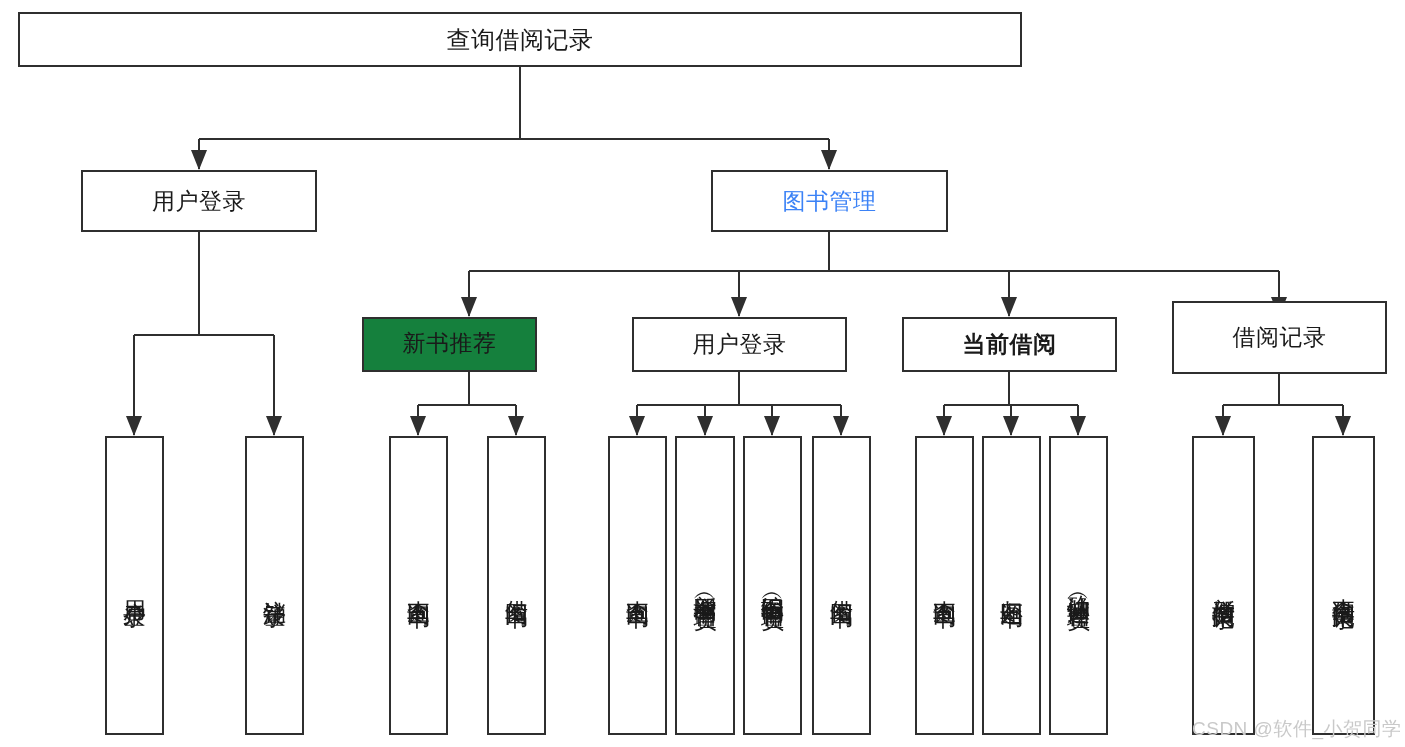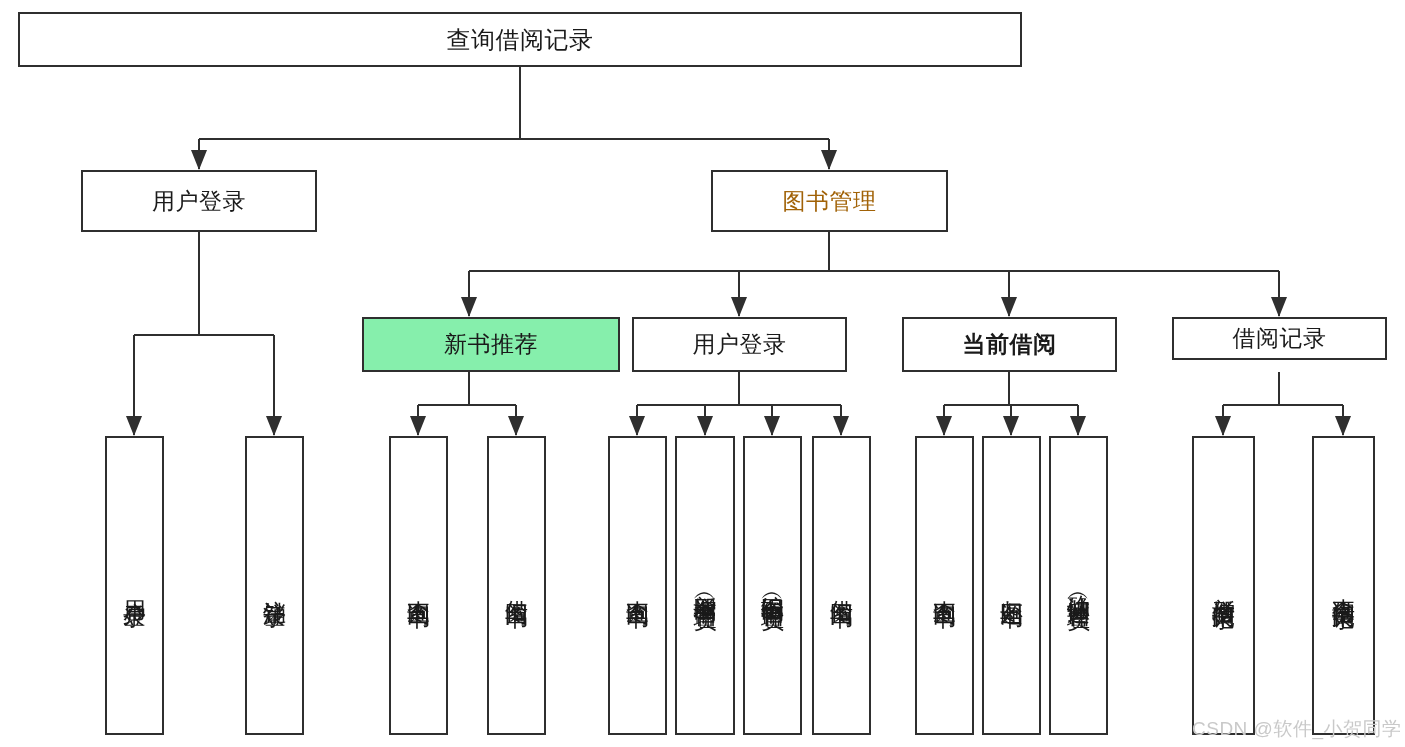--- a/index.html
+++ b/index.html
@@ -123,32 +123,32 @@
     </svg>
 
   <div id="node-layer">
       <div class="node-box horizontal root" style="left: 18px; top: 12px; width: 1004px; height: 55px; border-color: rgb(47, 47, 47); background: rgb(255, 255, 255);">
         <span class="node-label" style="color: rgb(26, 26, 26);">查询借阅记录</span>
       </div>
       <div class="node-box horizontal" style="left: 81px; top: 170px; width: 236px; height: 62px; border-color: rgb(47, 47, 47); background: rgb(255, 255, 255);">
         <span class="node-label" style="color: rgb(26, 26, 26);">用户登录</span>
       </div>
       <div class="node-box horizontal" style="left: 711px; top: 170px; width: 237px; height: 62px; border-color: rgb(47, 47, 47); background: rgb(255, 255, 255);">
-        <span class="node-label" style="color: #a16207;">图书管理</span>
+        <span class="node-label" style="color: #3b82f6;">图书管理</span>
       </div>
-      <div class="node-box horizontal" style="left: 362px; top: 317px; width: 258px; height: 55px; border-color: rgb(47, 47, 47); background: #86efac;">
+      <div class="node-box horizontal" style="left: 362px; top: 317px; width: 175px; height: 55px; border-color: rgb(47, 47, 47); background: #15803d; font-family: Liberation Serif, serif;">
         <span class="node-label" style="color: rgb(26, 26, 26);">新书推荐</span>
       </div>
       <div class="node-box horizontal" style="left: 632px; top: 317px; width: 215px; height: 55px; border-color: rgb(47, 47, 47); background: rgb(255, 255, 255);">
         <span class="node-label" style="color: rgb(26, 26, 26);">用户登录</span>
       </div>
       <div class="node-box horizontal" style="left: 902px; top: 317px; width: 215px; height: 55px; border-color: rgb(47, 47, 47); background: rgb(255, 255, 255); font-weight: bold;">
         <span class="node-label" style="color: rgb(26, 26, 26);">当前借阅</span>
       </div>
-      <div class="node-box horizontal" style="left: 1172px; top: 317px; width: 215px; height: 43px; border-color: rgb(47, 47, 47); background: rgb(255, 255, 255);">
+      <div class="node-box horizontal" style="left: 1172px; top: 301px; width: 215px; height: 73px; border-color: rgb(47, 47, 47); background: rgb(255, 255, 255);">
         <span class="node-label" style="color: rgb(26, 26, 26);">借阅记录</span>
       </div>
       <div class="node-box vertical" style="left: 105px; top: 436px; width: 59px; height: 299px; border-color: rgb(47, 47, 47); background: rgb(255, 255, 255);">
         <span class="node-label" style="color: rgb(26, 26, 26);">用户登录</span>
       </div>
       <div class="node-box vertical" style="left: 245px; top: 436px; width: 59px; height: 299px; border-color: rgb(47, 47, 47); background: rgb(255, 255, 255);">
         <span class="node-label" style="color: rgb(26, 26, 26);">注销登录</span>
       </div>
       <div class="node-box vertical" style="left: 389px; top: 436px; width: 59px; height: 299px; border-color: rgb(47, 47, 47); background: rgb(255, 255, 255);">
         <span class="node-label" style="color: rgb(26, 26, 26);">查询图书</span>

